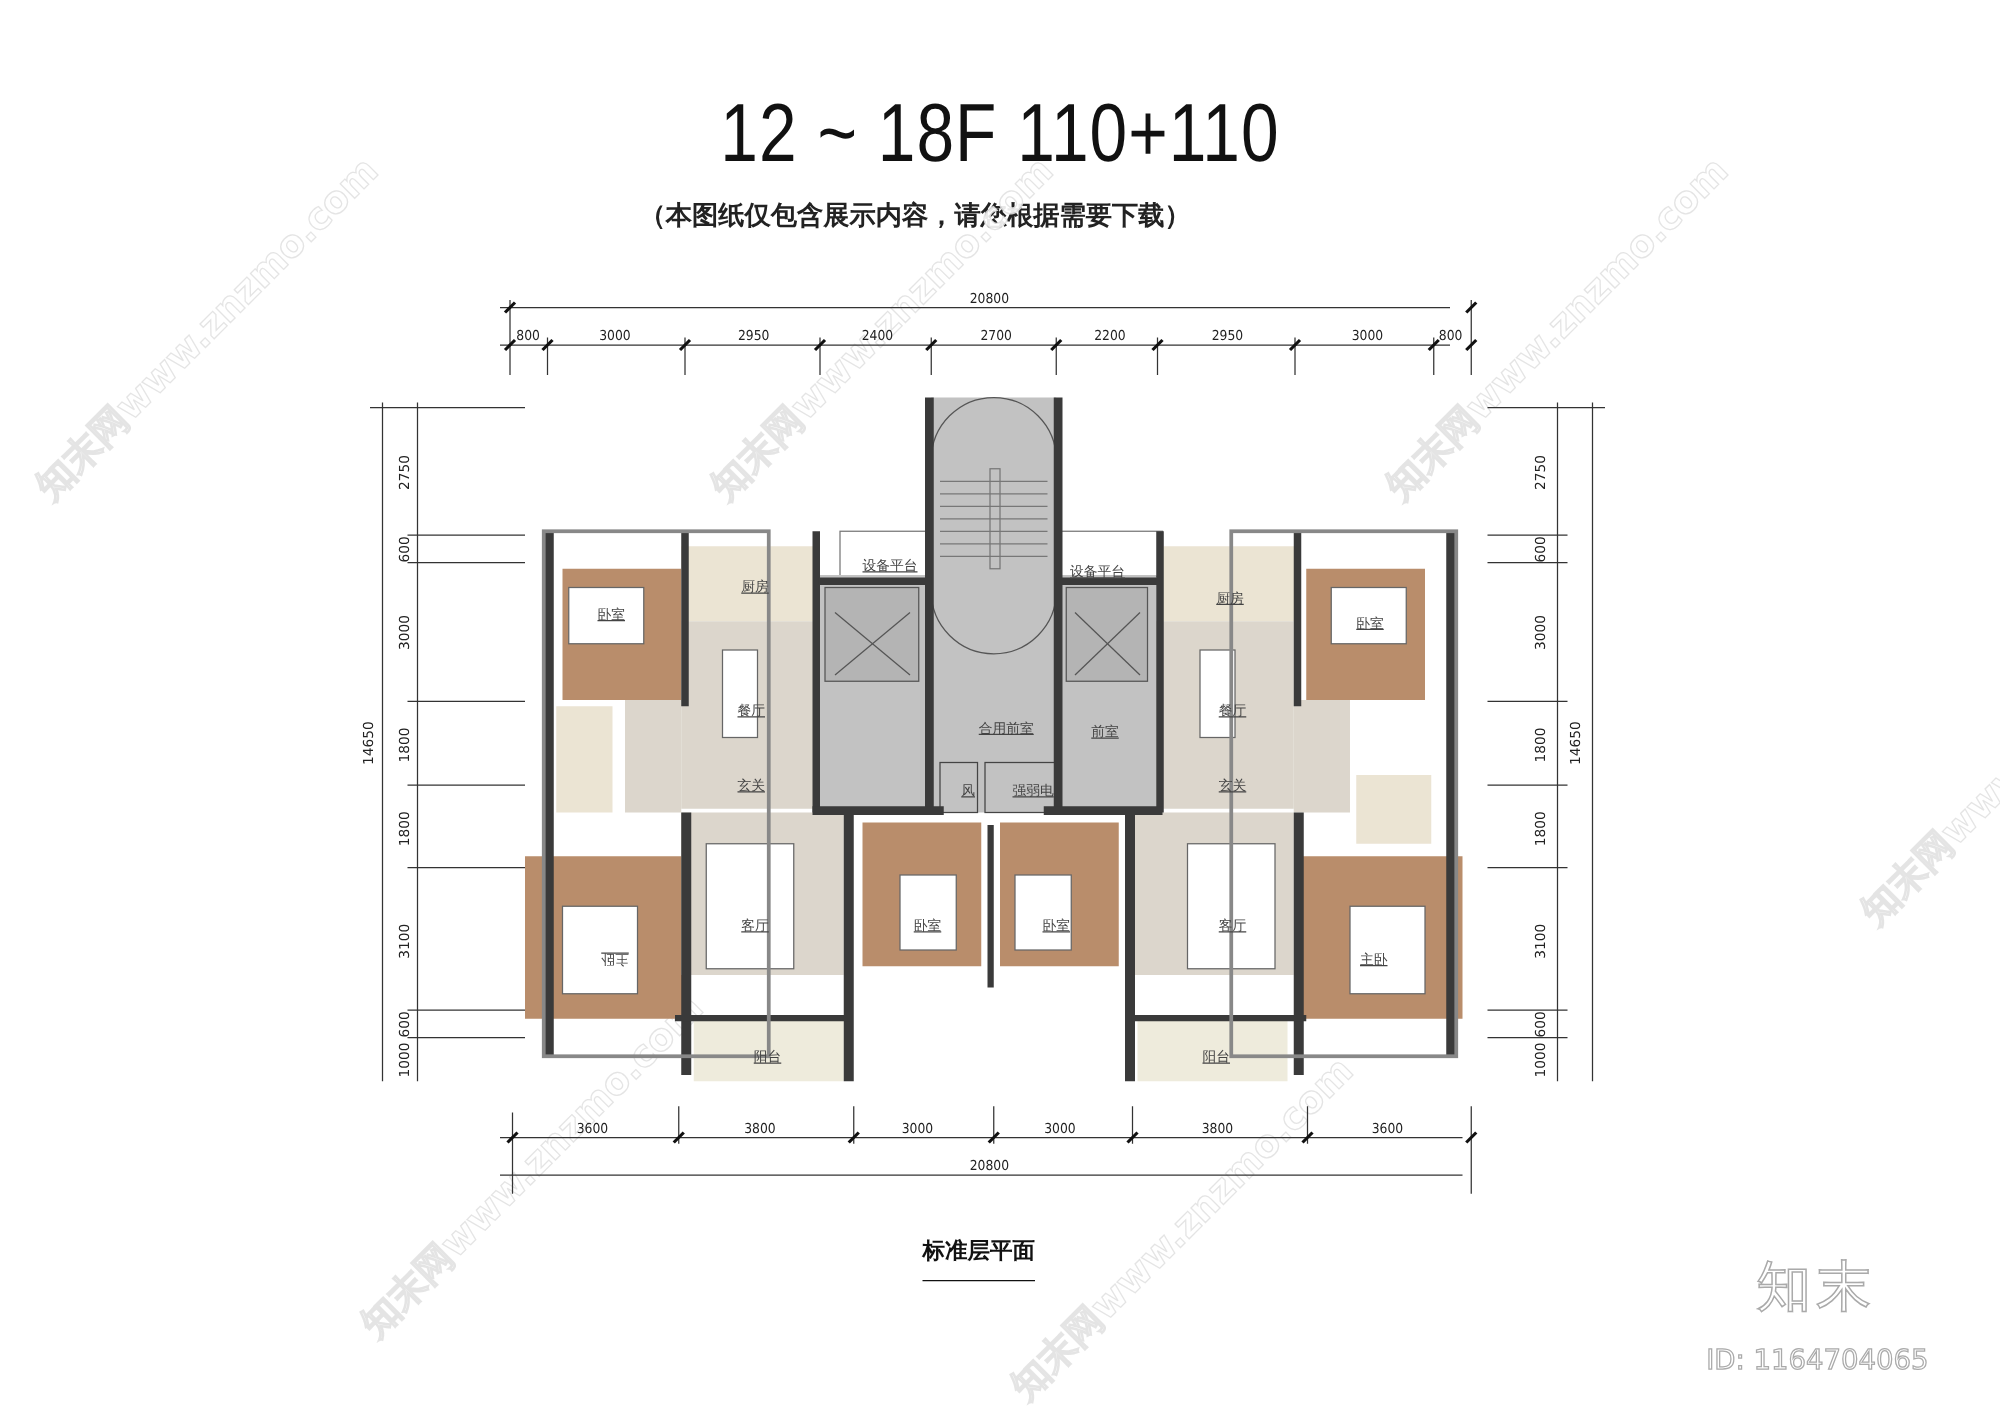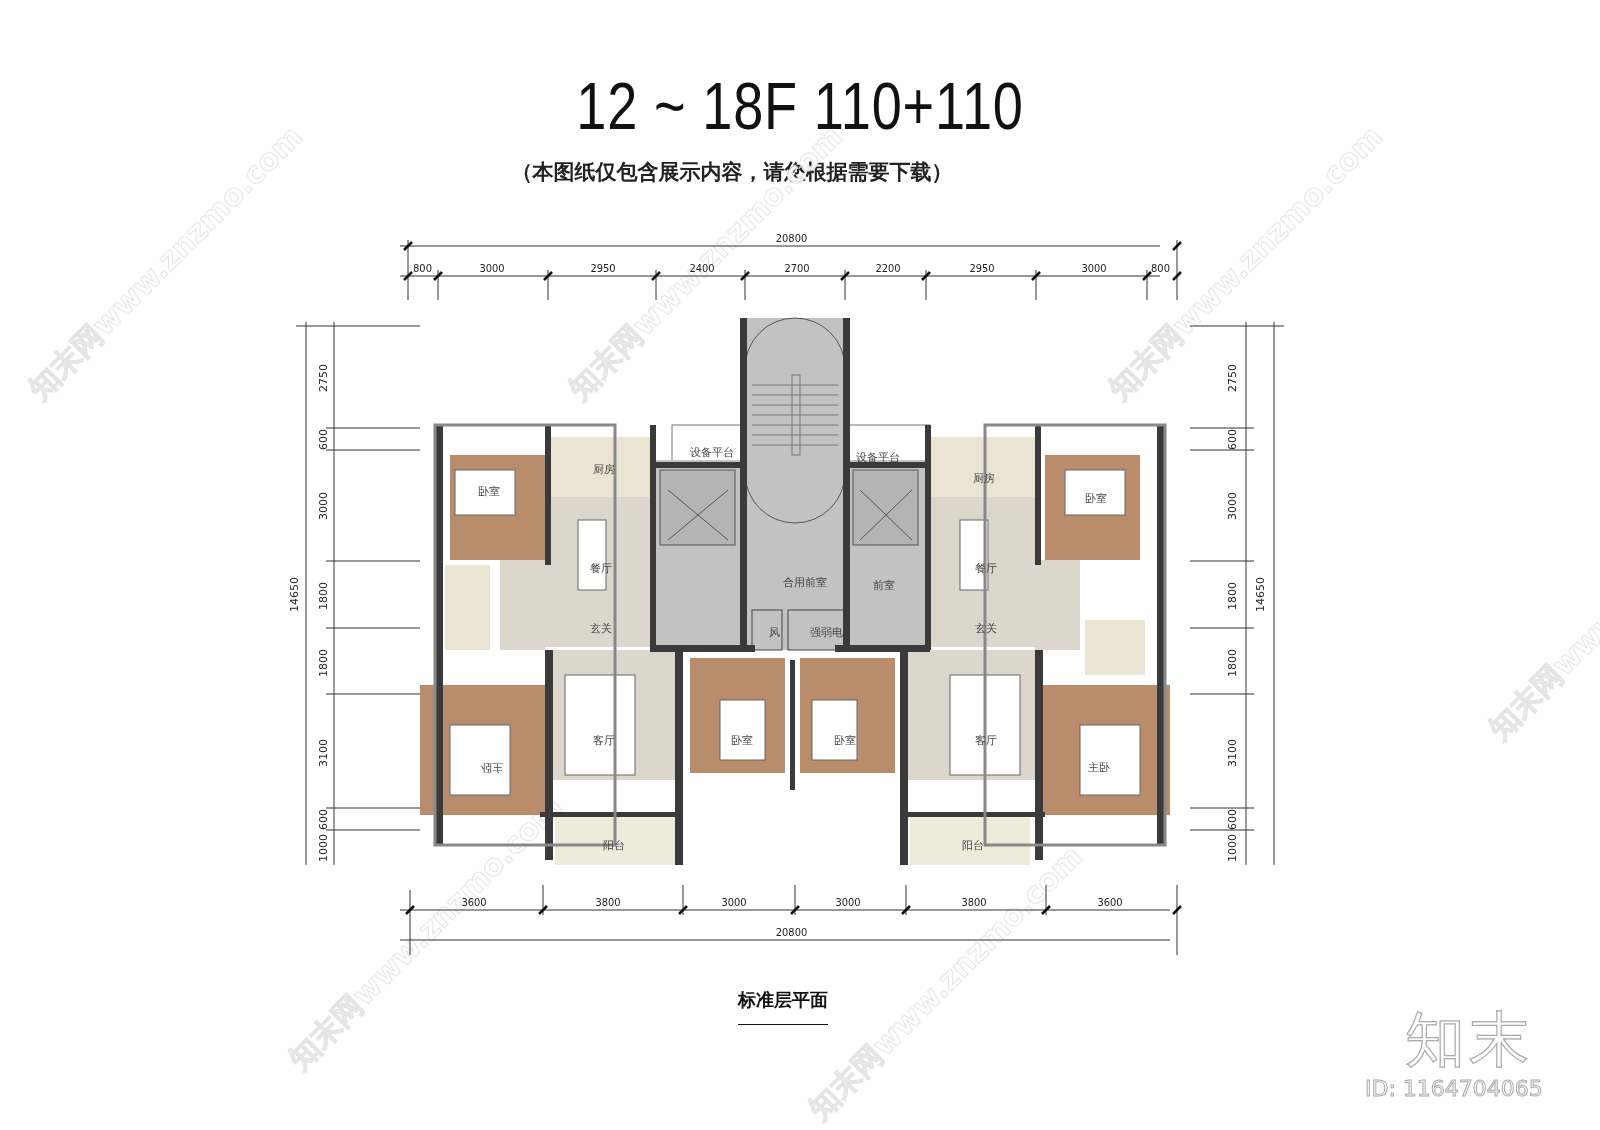--- a/index.html
+++ b/index.html
@@ -2,23 +2,23 @@
 <html><head>
 <meta charset="utf-8">
 <style>
   html,body{margin:0;padding:0;background:#fff;}
   body{width:1600px;height:1130px;position:relative;overflow:hidden;font-family:"DejaVu Sans","Liberation Sans",sans-serif;color:#111;}
   .abs{position:absolute;}
   .title{position:absolute;left:0;width:1600px;top:68px;text-align:center;font-family:"Liberation Sans",sans-serif;font-size:66px;letter-spacing:1px;transform:scaleX(0.82);transform-origin:center;}
   .subtitle{position:absolute;left:0;width:1464px;top:158px;text-align:center;font-size:21px;font-weight:bold;color:#222;}
   .dimtxt{position:absolute;font-family:"DejaVu Sans",sans-serif;font-size:11px;color:#222;transform:scaleX(0.9);white-space:nowrap;}
   .vtxt{position:absolute;font-family:"DejaVu Sans",sans-serif;font-size:11px;color:#222;transform:rotate(-90deg);transform-origin:left top;white-space:nowrap;}
-  .roomlabel{position:absolute;font-size:11px;color:#444;white-space:nowrap;}
+  .roomlabel{position:absolute;font-size:11px;color:#444;white-space:nowrap;text-decoration:underline;}
   .caption{position:absolute;left:738px;top:988px;font-size:18px;font-weight:bold;border-bottom:1.5px solid #111;padding-bottom:12px;}
-  .brand{position:absolute;left:1405px;top:1000px;font-size:60px;color:#fff;-webkit-text-stroke:1.2px #aaa;letter-spacing:4px;}
+  .brand{position:absolute;left:1405px;top:1000px;font-size:44px;color:#fff;-webkit-text-stroke:1.2px #aaa;letter-spacing:4px;}
   .brandid{position:absolute;left:1365px;top:1076px;font-size:22px;color:#fff;-webkit-text-stroke:1px #aaa;}
   .wm{position:absolute;font-size:30px;font-weight:bold;color:#fff;-webkit-text-stroke:1px #e2e2e2;transform:rotate(-45deg);transform-origin:left top;white-space:nowrap;opacity:0.9;}
 </style>
 </head>
 <body>
 
 <div class="title">12 ~ 18F   110+110</div>
 <div class="subtitle">（本图纸仅包含展示内容，请您根据需要下载）</div>
 
 <div class="wm" style="left:20px;top:380px;">知末网www.znzmo.com</div>

